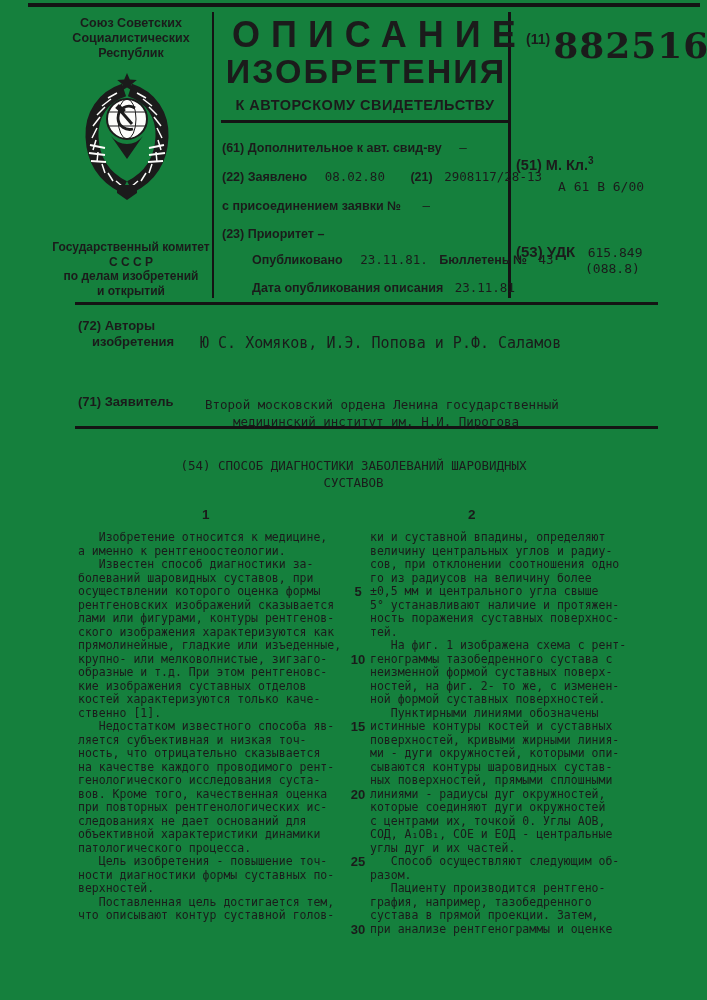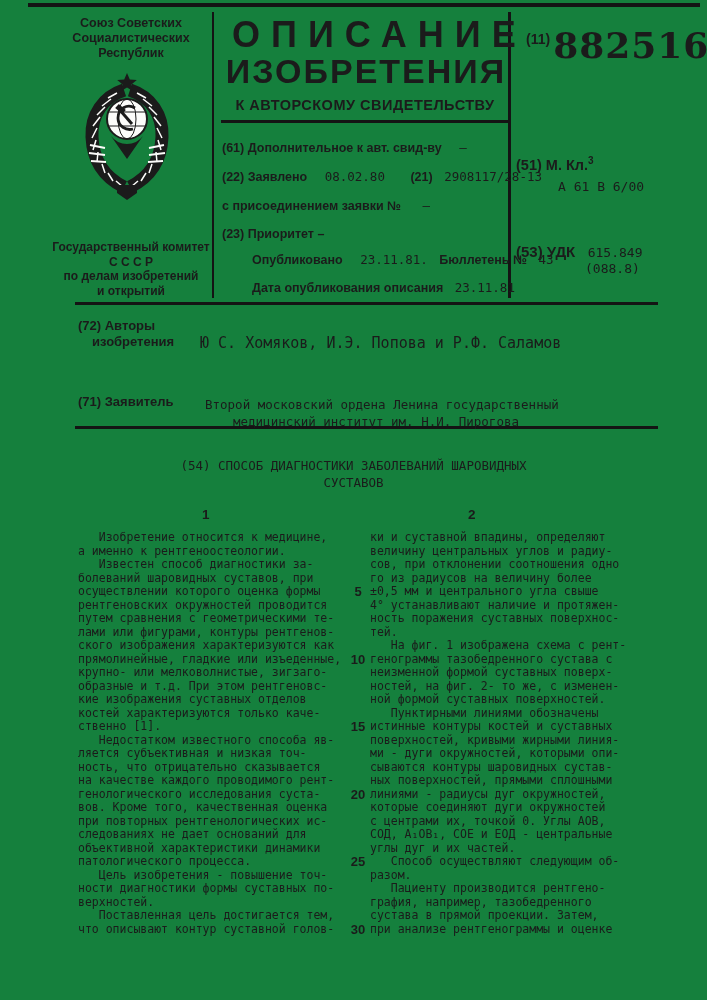--- a/index.html
+++ b/index.html
@@ -205,22 +205,21 @@
   <div class="abs colnum colnum1">1</div>
   <div class="abs colnum colnum2">2</div>
 
   <div class="abs body-cols">
     <div class="col-left">
         <div class="tline">   Изобретение относится к медицине,</div>
         <div class="tline">а именно к рентгеноостеологии.</div>
         <div class="tline">   Известен способ диагностики за-</div>
         <div class="tline">болеваний шаровидных суставов, при</div>
         <div class="tline">осуществлении которого оценка формы</div>
-        <div class="tline">рентгеновских окружностей проводится</div>
-        <div class="tline">путем сравнения с геометрическими те-</div>
+        <div class="tline">рентгеновских изображений сказывается</div>
         <div class="tline">лами или фигурами, контуры рентгенов-</div>
         <div class="tline">ского изображения характеризуются как</div>
         <div class="tline">прямолинейные, гладкие или изъеденные,</div>
         <div class="tline">крупно- или мелковолнистые, зигзаго-</div>
         <div class="tline">образные и т.д. При этом рентгеновс-</div>
         <div class="tline">кие изображения суставных отделов</div>
         <div class="tline">костей характеризуются только каче-</div>
         <div class="tline">ственно [1].</div>
         <div class="tline">   Недостатком известного способа яв-</div>
         <div class="tline">ляется субъективная и низкая точ-</div>
@@ -257,21 +256,21 @@
         <div class="gcell">
           <span>30</span>
         </div>
       </div>
     <div class="col-right">
         <div class="tline">ки и суставной впадины, определяют</div>
         <div class="tline">величину центральных углов и радиу-</div>
         <div class="tline">сов, при отклонении соотношения одно</div>
         <div class="tline">го из радиусов на величину более</div>
         <div class="tline">±0,5 мм и центрального угла свыше</div>
-        <div class="tline">4° устанавливают наличие и протяжен-</div>
+        <div class="tline">5° устанавливают наличие и протяжен-</div>
         <div class="tline">ность поражения суставных поверхнос-</div>
         <div class="tline">тей.</div>
         <div class="tline">   На фиг. 1 изображена схема с рент-</div>
         <div class="tline">генограммы тазобедренного сустава с</div>
         <div class="tline">неизменной формой суставных поверх-</div>
         <div class="tline">ностей, на фиг. 2- то же, с изменен-</div>
         <div class="tline">ной формой суставных поверхностей.</div>
         <div class="tline">   Пунктирными линиями обозначены</div>
         <div class="tline">истинные контуры костей и суставных</div>
         <div class="tline">поверхностей, кривыми жирными линия-</div>

